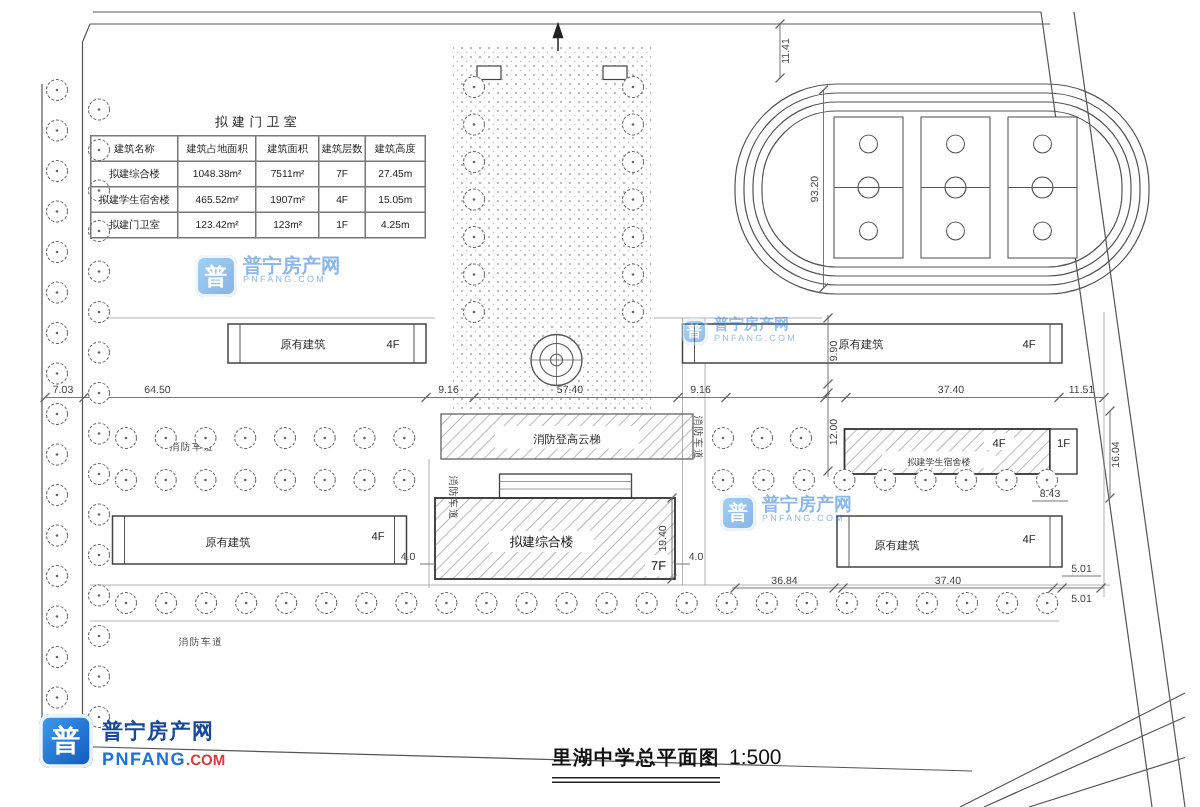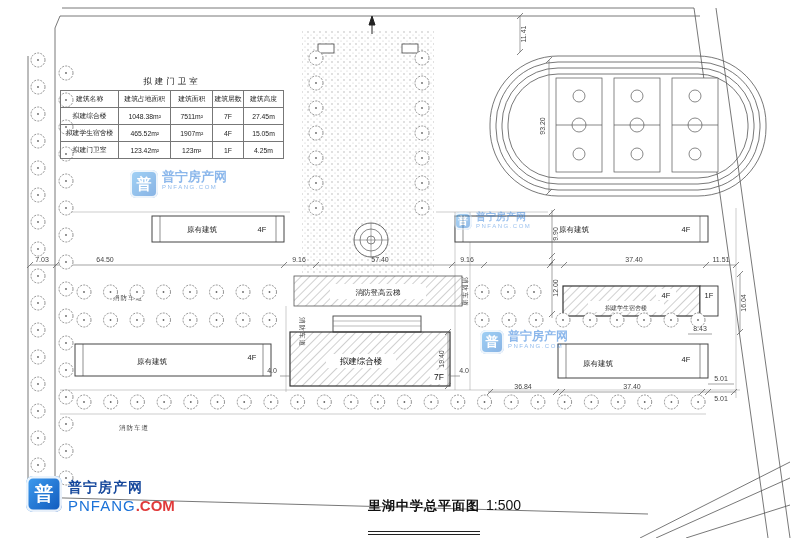--- a/index.html
+++ b/index.html
@@ -34,27 +34,27 @@
   .wm-site{color:#1b72d8;letter-spacing:1.5px;font-size:6px;}
 
   
   .brand{position:absolute;left:26px;top:476px;display:flex;align-items:flex-start;}
   .brand-logo{width:36px;height:36px;background:linear-gradient(135deg,#3f9ef0,#0f57bb);
               border-radius:7px;color:#fff;font-size:19px;font-weight:bold;display:flex;
               align-items:center;justify-content:center;
               box-shadow:inset 0 0 0 2.5px rgba(255,255,255,.9);}
   .brand-texts{margin-left:6px;padding-top:3px;line-height:1.2;}
   .brand-name{font-size:14px;font-weight:bold;color:#16489c;letter-spacing:1px;}
-  .brand-site{font-size:15px;font-weight:normal;color:#1b72d8;letter-spacing:1px;}
-  .brand-tld{font-size:15px;font-weight:bold;color:#e03a3a;}
+  .brand-site{font-size:12px;font-weight:bold;color:#1b72d8;letter-spacing:1px;}
+  .brand-tld{font-size:10px;font-weight:bold;color:#e03a3a;}
 
   
   .dwg-title{position:absolute;left:368px;top:496px;white-space:nowrap;}
   .title-cn{display:inline-block;font-size:13px;font-weight:bold;color:#111;
-            padding-bottom:16px;border-bottom:1.5px solid #222;position:relative;letter-spacing:1px;}
+            padding-bottom:4px;border-bottom:1.5px solid #222;position:relative;letter-spacing:1px;}
   .title-cn::after{content:"";position:absolute;left:0;right:0;bottom:-4px;height:0.8px;background:#222;}
   .title-scale{font-size:14px;color:#111;margin-left:6px;}
 </style>
 </head>
 <body>
 
 <div class="canvas">
 
 <svg id="plan" width="800" height="538" viewBox="0 0 800 538">
   <defs>

